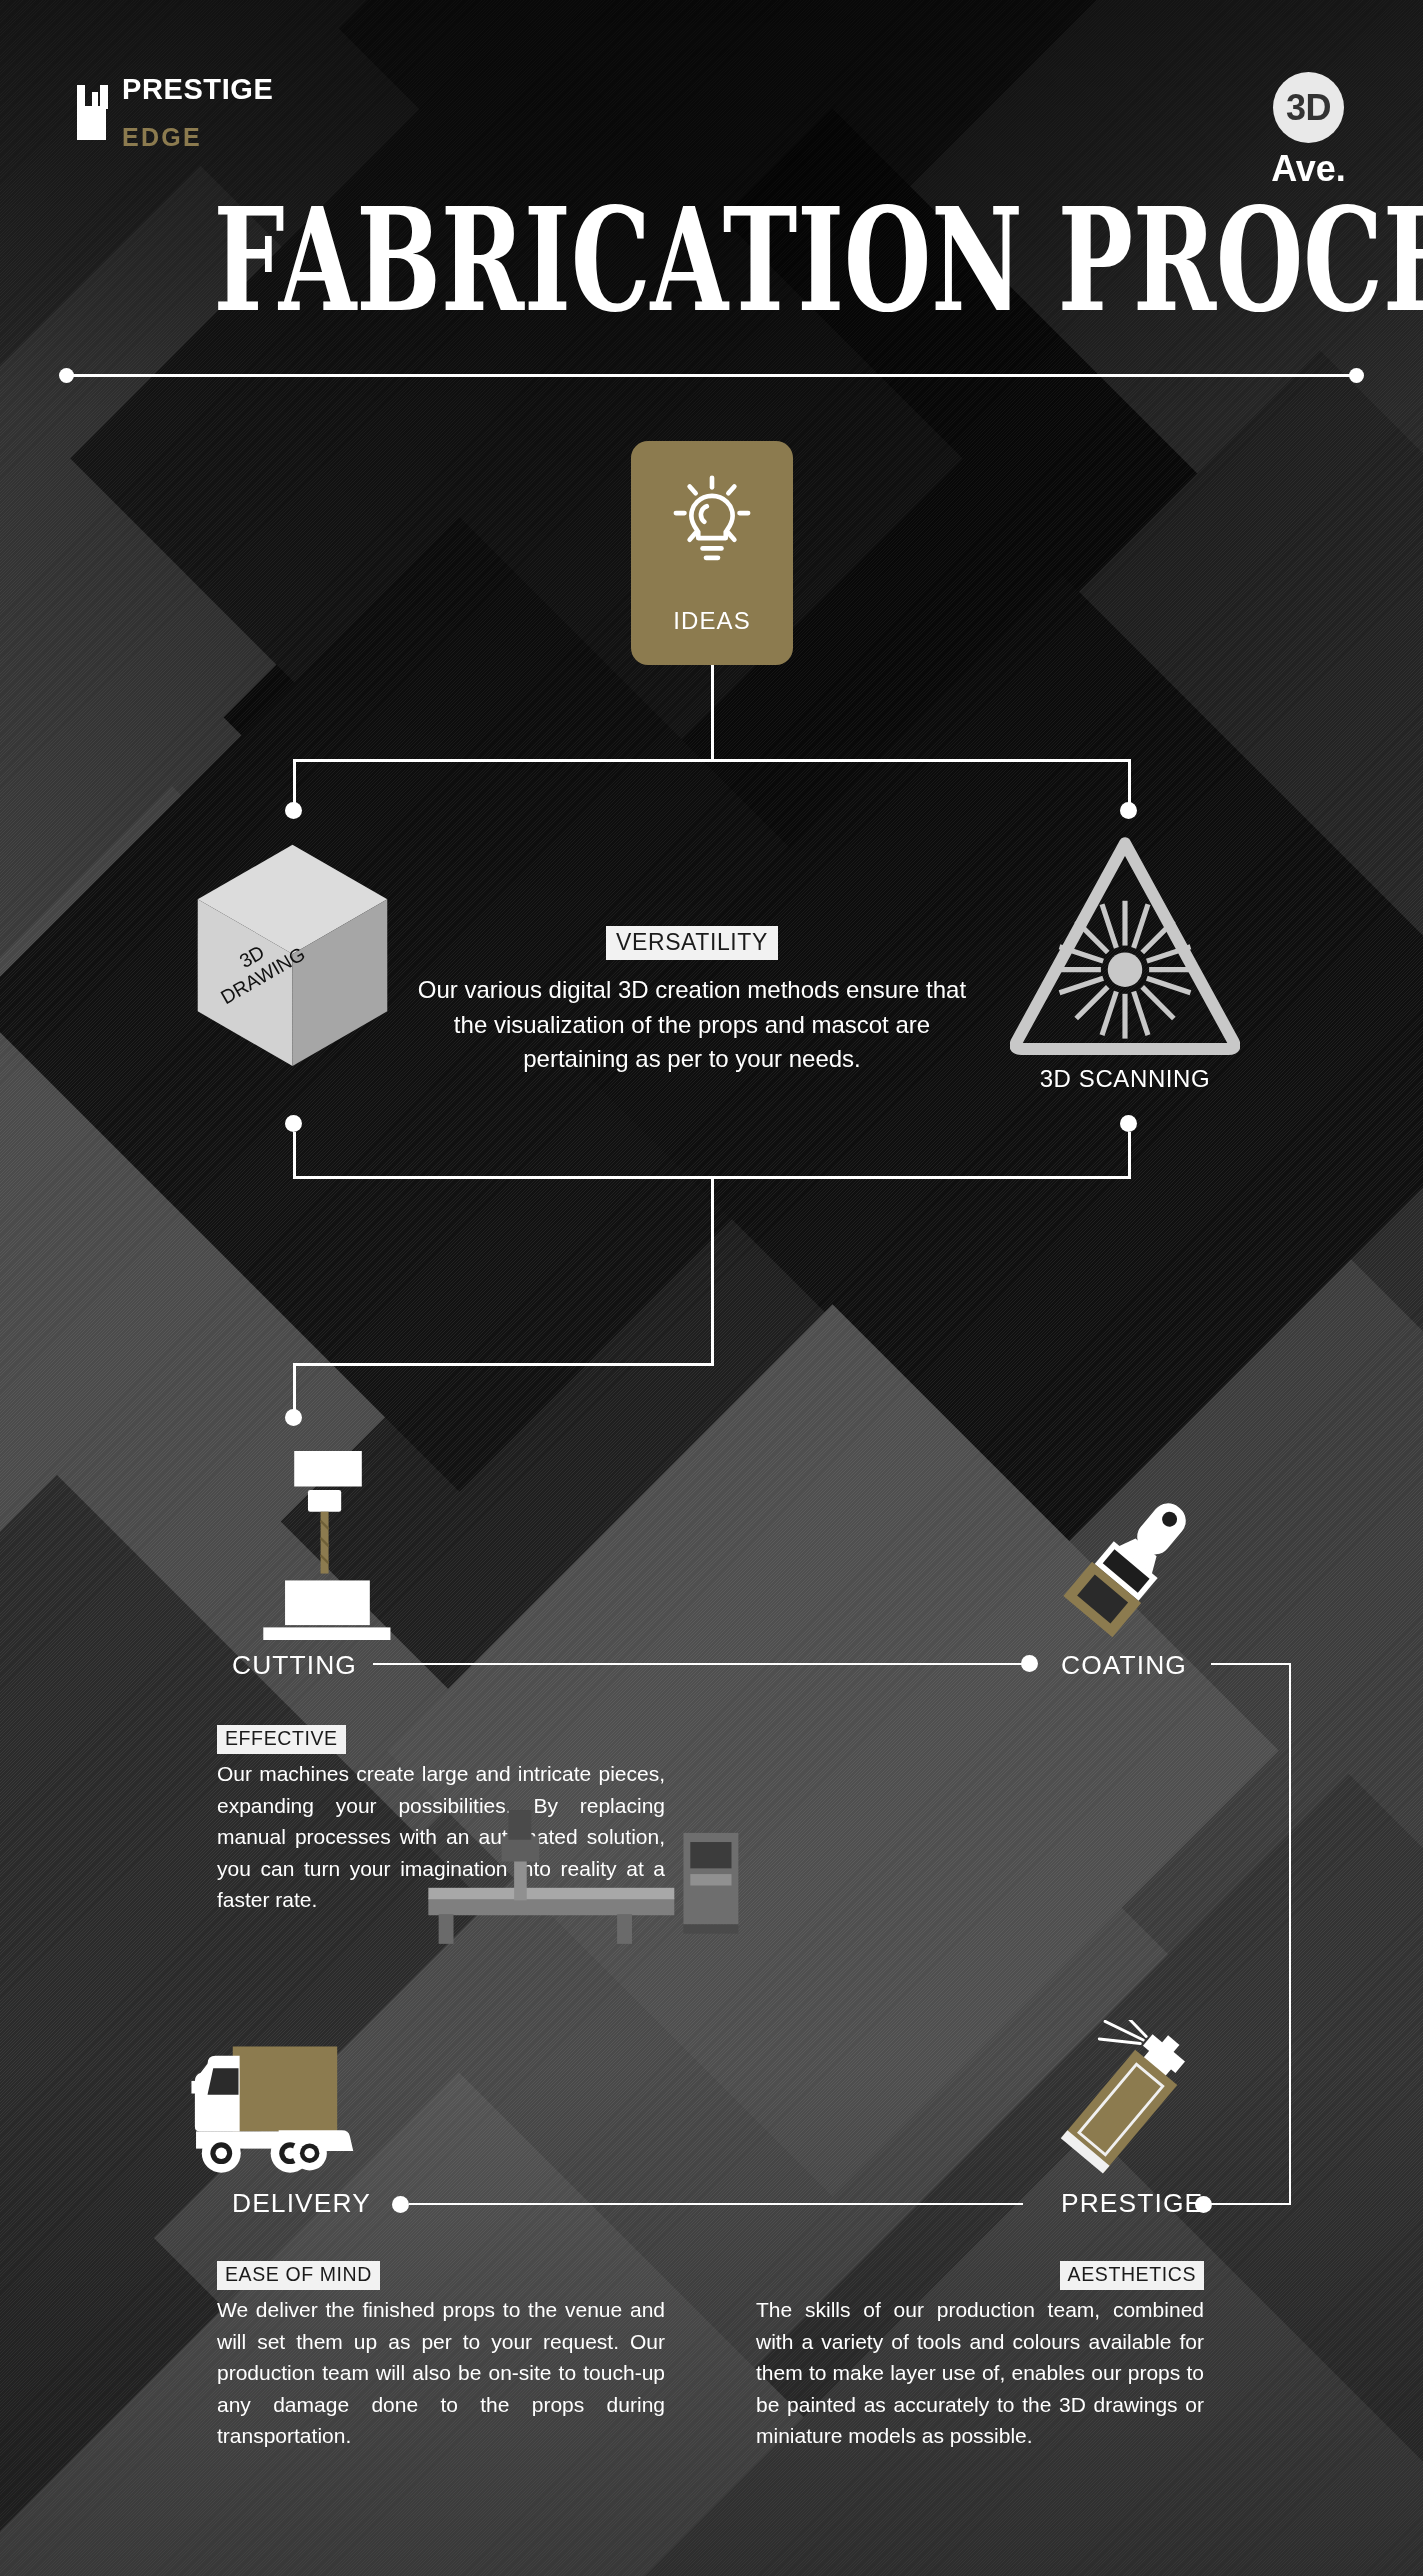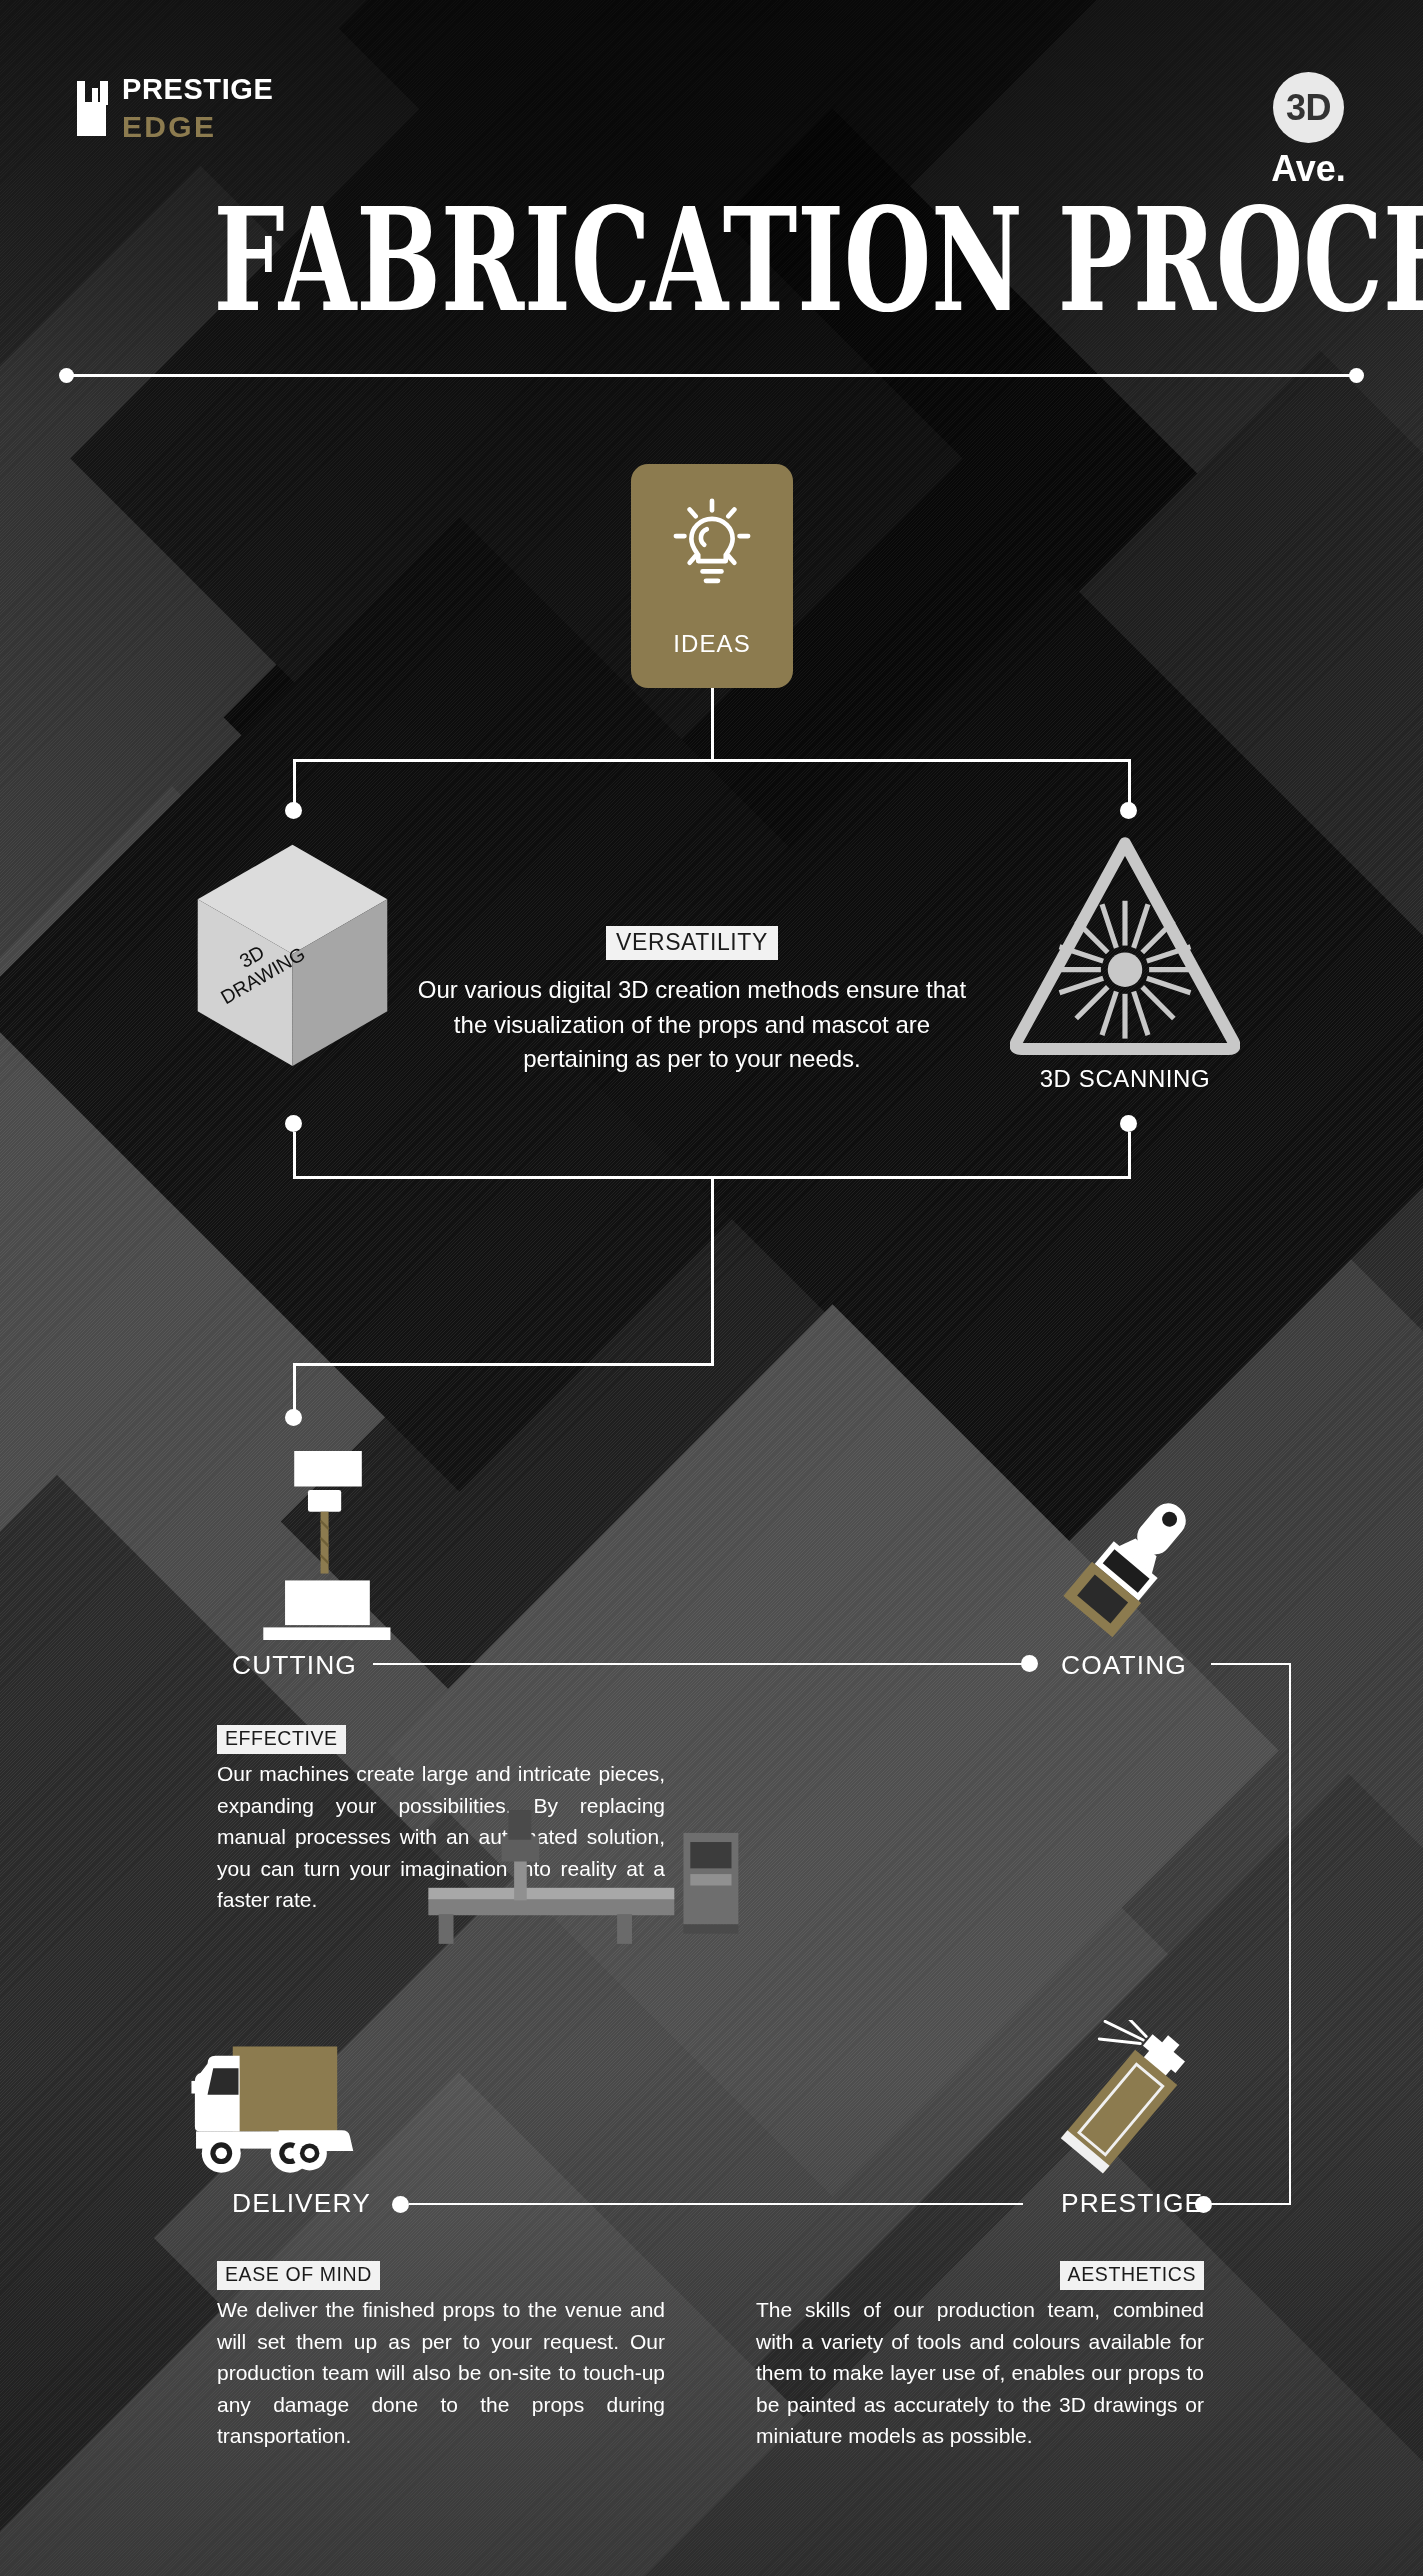--- a/index.html
+++ b/index.html
@@ -48,21 +48,21 @@
 
   
   .logo { position:absolute; left:64px; top:75px; display:flex; align-items:center; gap:5px; }
   .logo-mark { width:53px; height:55px; position:relative; }
   .logo-mark .base { position:absolute; left:12.6px; top:20.7px; width:29px; height:34px; background:#fff; }
   .logo-mark .p1 { position:absolute; left:12.6px; top:0px;  width:8px; height:24px; background:#fff; }
   .logo-mark .p2 { position:absolute; left:27.6px; top:6.9px; width:6.9px; height:17px; background:#fff; }
   .logo-mark .p3 { position:absolute; left:36px; top:0px;  width:8px; height:24px; background:#fff; }
   .logo-txt { line-height:1; }
   .logo-txt .l1 { font-size:29px; font-weight:bold; color:#ffffff; letter-spacing:0.6px; }
-  .logo-txt .l2 { font-size:30px; font-weight:bold; color:#8c7b4f; letter-spacing:2.3px; margin-top:8px; }
+  .logo-txt .l2 { font-size:25px; font-weight:bold; color:#8c7b4f; letter-spacing:2.3px; margin-top:21px; }
 
   .brand3d { position:absolute; right:60px; top:72px; width:109px; text-align:center; }
   .brand3d .circ { width:71px; height:71px; border-radius:50%; background:#e9e9e9; margin:0 auto;
                    display:flex; align-items:center; justify-content:center; }
   .brand3d .circ span { font-size:36px; font-weight:bold; color:#333; letter-spacing:-0.6px; }
   .brand3d .ave { font-size:36px; font-weight:bold; color:#fff; margin-top:4.6px; letter-spacing:0px; }
 
   .title { position:absolute; left:0; right:0; top:189px; text-align:center;
            font-family:"DejaVu Serif", serif; font-weight:bold;
            font-size:143px; line-height:1; color:#fff;
@@ -70,21 +70,21 @@
 
   .rule { position:absolute; left:63px; right:63px; top:374px; height:2.9px; background:#fff; }
   .rule-dot { position:absolute; top:368px; width:15px; height:15px; border-radius:50%; background:#fff; }
   .rule-dot.l { left:59px; } .rule-dot.r { right:59px; }
 
   
   .ln { position:absolute; background:#ffffff; }
   .dot { position:absolute; width:17px; height:17px; border-radius:50%; background:#fff; }
 
   
-  .ideas { position:absolute; left:631px; top:464px; width:162px; height:224px;
+  .ideas { position:absolute; left:631px; top:441px; width:162px; height:224px;
            background:#8c7b4f; border-radius:17px; display:flex; flex-direction:column;
            align-items:center; justify-content:flex-start; padding-top:30px; }
   .ideas .lbl { position:absolute; bottom:30px; left:0; right:0; text-align:center;
                 font-size:24px; color:#fff; letter-spacing:1.1px; }
 
   
   .cube { position:absolute; left:189px; top:839px; width:207px; height:247px; }
   .cube svg { position:absolute; inset:0; }
   .cube .cubetxt { position:absolute; left:10.3px; top:135px; width:109px; text-align:center;
                    color:#111; font-size:19.5px; line-height:1.15;

